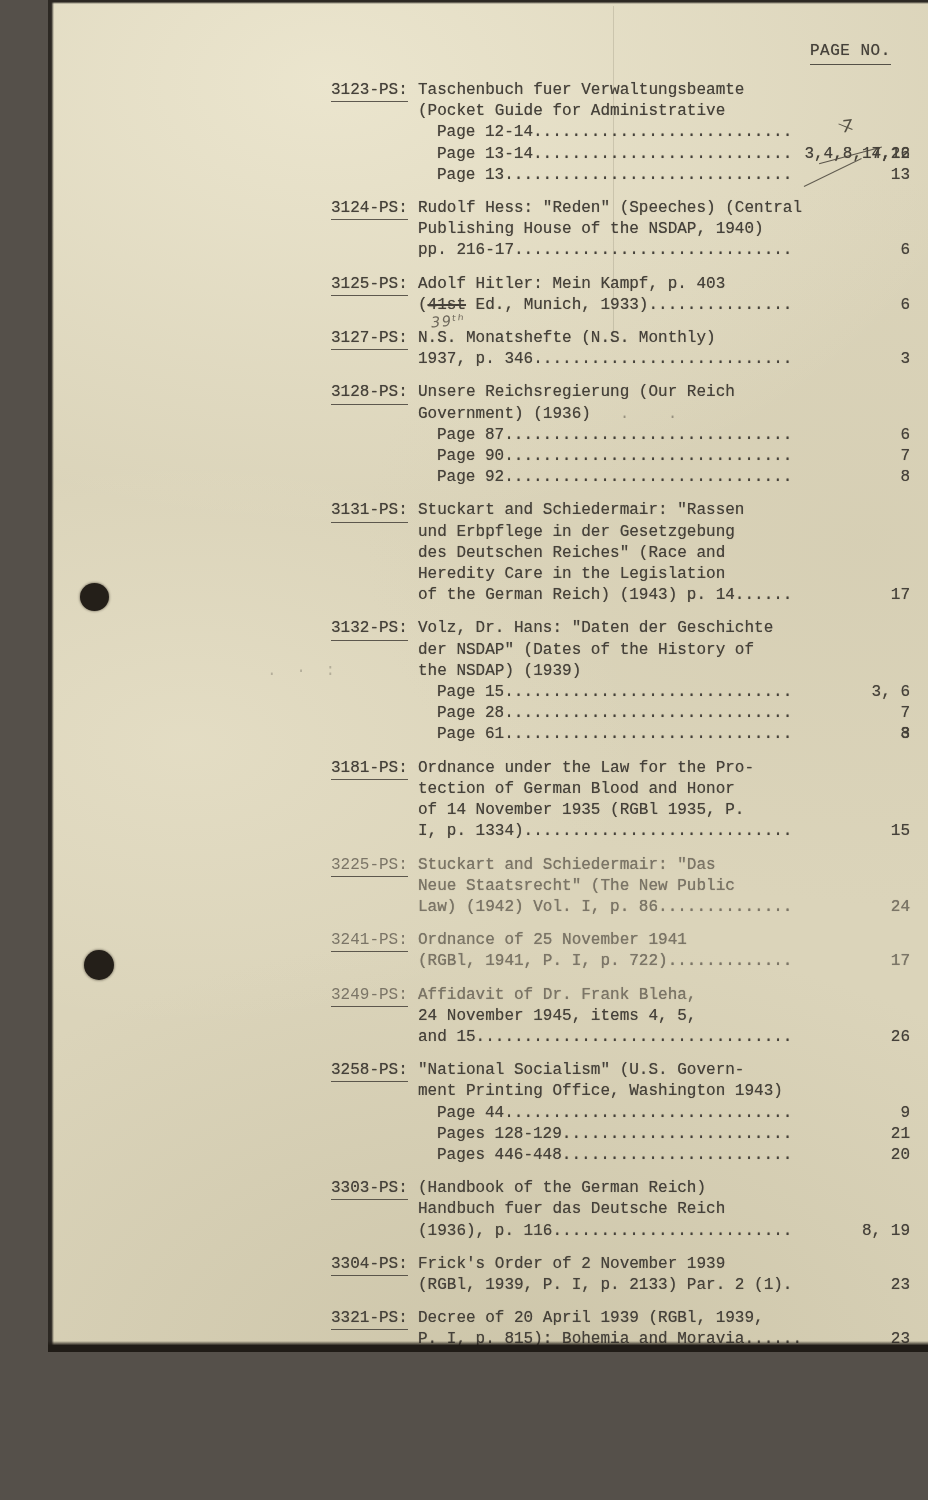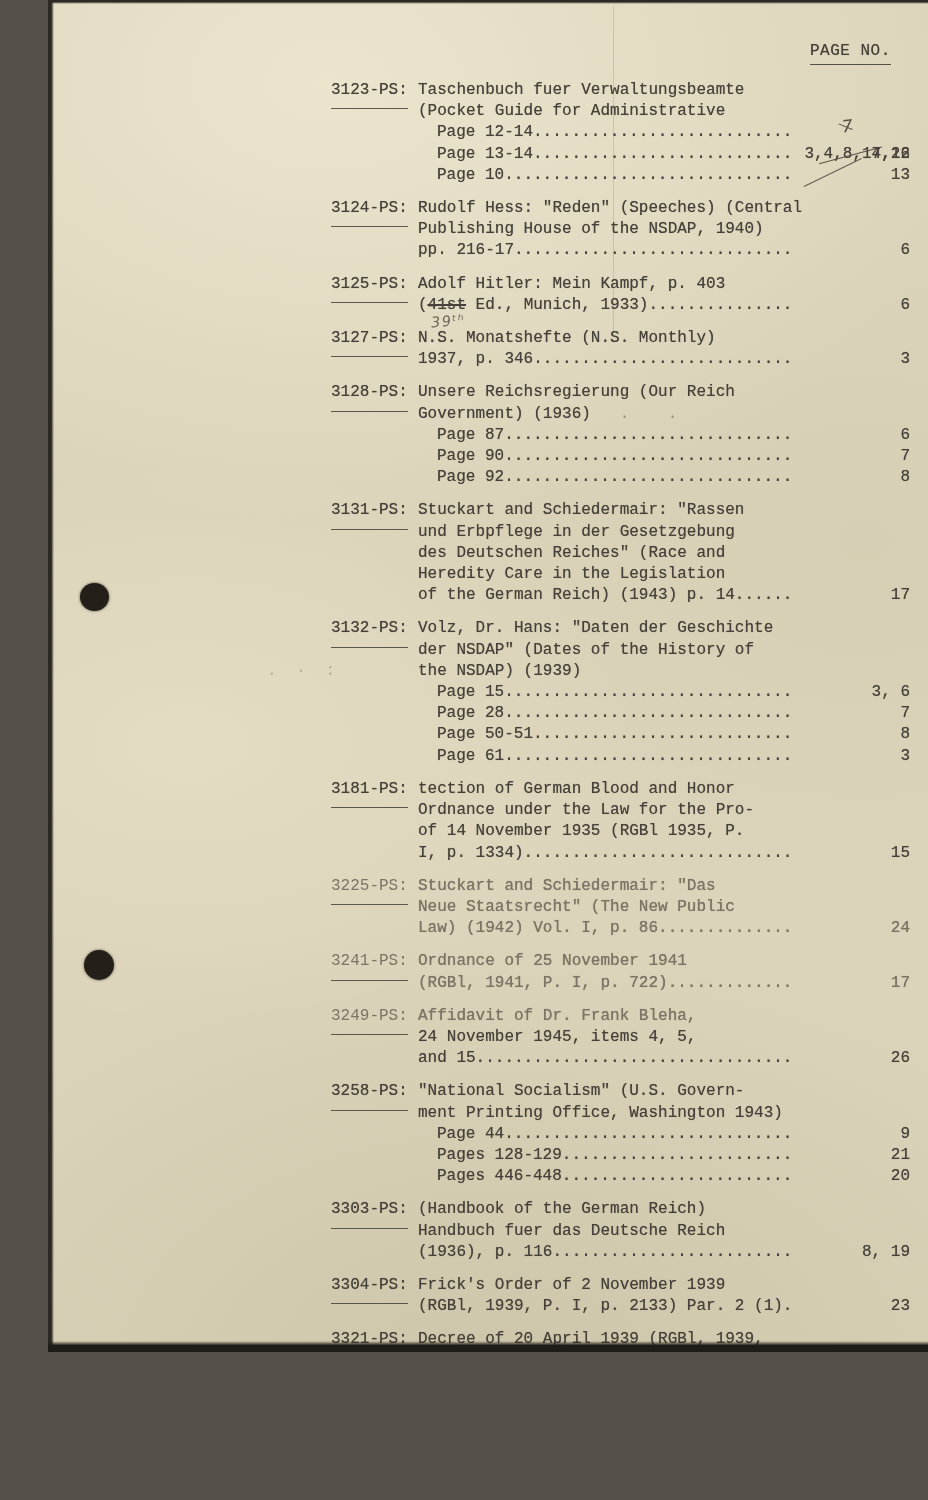--- a/index.html
+++ b/index.html
@@ -14,21 +14,21 @@
       radial-gradient(140% 60% at 50% 102%, rgba(188,180,150,.45), rgba(188,180,150,0) 55%),
       #dbd4ba;
     margin-left: 48px;
   }
   .txt,.page,.docid,.pageno,.footer{text-shadow:0 0 .7px rgba(74,68,56,.65);white-space:pre;}
   .pageno{position:absolute;left:762px;top:41px;letter-spacing:.5px;
           border-bottom:1.6px solid rgba(69,65,58,.9);padding-bottom:2px;}
   .content{position:absolute;left:283px;top:80px;width:584px;}
   .entry{display:flex;margin-bottom:12px;}
   .idcol{width:87px;flex:none;}
-  .docid{border-bottom:1.5px solid rgba(69,65,58,.85);padding-bottom:7px;display:inline-block;}
+  .docid{border-bottom:1.5px solid rgba(69,65,58,.85);padding-bottom:0;display:inline-block;}
   .bodycol{flex:1;position:relative;}
   .line{position:relative;}
   .ind{padding-left:19px;}
   .page{position:absolute;left:368px;top:0;width:124px;text-align:right;}
   .footer{margin-top:18px;padding-left:147px;}
   .faded{color:#7b7567;filter:blur(.35px);text-shadow:none;}
   .mnote{position:absolute;left:-151px;width:146px;opacity:.28;letter-spacing:5px;}
   .tail{opacity:.45;white-space:pre;}
   .st{text-decoration:line-through;text-decoration-thickness:1.6px;}
   .hw7{position:absolute;left:424px;top:-6px;font-family:"DejaVu Sans",sans-serif;
@@ -61,21 +61,21 @@
   <div class="content">
     <div id="entries">
         <div class="entry">
           <div class="idcol"><span class="docid">3123-PS:</span></div>
           <div class="bodycol">
             <div class="line"><span class="txt">Taschenbuch fuer Verwaltungsbeamte</span></div>
             <div class="line"><span class="txt">(Pocket Guide for Administrative</span></div>
             <div class="line ind"><span class="txt">Page 12-14...........................</span><span class="hw7">7</span></div>
             <div class="line ind"><span class="page">3,4,8,17,22</span></div>
             <div class="line ind"><span class="txt">Page 13-14...........................</span><span class="page psdiag">4,16</span></div>
-            <div class="line ind"><span class="txt">Page 10..............................</span><span class="page">13</span><div class="slash"></div></div>
+            <div class="line ind"><span class="txt">Page 13..............................</span><span class="page">13</span><div class="slash"></div></div>
           </div>
         </div>
         <div class="entry">
           <div class="idcol"><span class="docid">3124-PS:</span></div>
           <div class="bodycol">
             <div class="line"><span class="txt">Rudolf Hess: "Reden" (Speeches) (Central</span></div>
             <div class="line"><span class="txt">Publishing House of the NSDAP, 1940)</span></div>
             <div class="line"><span class="txt">pp. 216-17.............................</span><span class="page">6</span></div>
           </div>
         </div>
@@ -114,29 +114,29 @@
           </div>
         </div>
         <div class="entry">
           <div class="idcol"><span class="docid">3132-PS:</span></div>
           <div class="bodycol">
             <div class="line"><span class="txt">Volz, Dr. Hans: "Daten der Geschichte</span></div>
             <div class="line"><span class="txt">der NSDAP" (Dates of the History of</span></div>
             <div class="line"><span class="mnote">. ·   :</span><span class="txt">the NSDAP) (1939)</span></div>
             <div class="line ind"><span class="txt">Page 15..............................</span><span class="page">3, 6</span></div>
             <div class="line ind"><span class="txt">Page 28..............................</span><span class="page">7</span></div>
-            <div class="line ind"><span class="txt">Page 50-51...........................</span><span class="page">8</span></div>
+            <div class="line ind"><span class="page">8</span></div>
             <div class="line ind"><span class="txt">Page 61..............................</span><span class="page">3</span></div>
           </div>
         </div>
         <div class="entry">
           <div class="idcol"><span class="docid">3181-PS:</span></div>
           <div class="bodycol">
+            <div class="line"><span class="txt">Ordnance under the Law for the Pro-</span></div>
             <div class="line"><span class="txt">tection of German Blood and Honor</span></div>
-            <div class="line"><span class="txt">Ordnance under the Law for the Pro-</span></div>
             <div class="line"><span class="txt">of 14 November 1935 (RGBl 1935, P.</span></div>
             <div class="line"><span class="txt">I, p. 1334)............................</span><span class="page">15</span></div>
           </div>
         </div>
         <div class="entry">
           <div class="idcol"><span class="docid faded">3225-PS:</span></div>
           <div class="bodycol">
             <div class="line faded"><span class="txt">Stuckart and Schiedermair: "Das</span></div>
             <div class="line faded"><span class="txt">Neue Staatsrecht" (The New Public</span></div>
             <div class="line faded"><span class="txt">Law) (1942) Vol. I, p. 86..............</span><span class="page">24</span></div>

